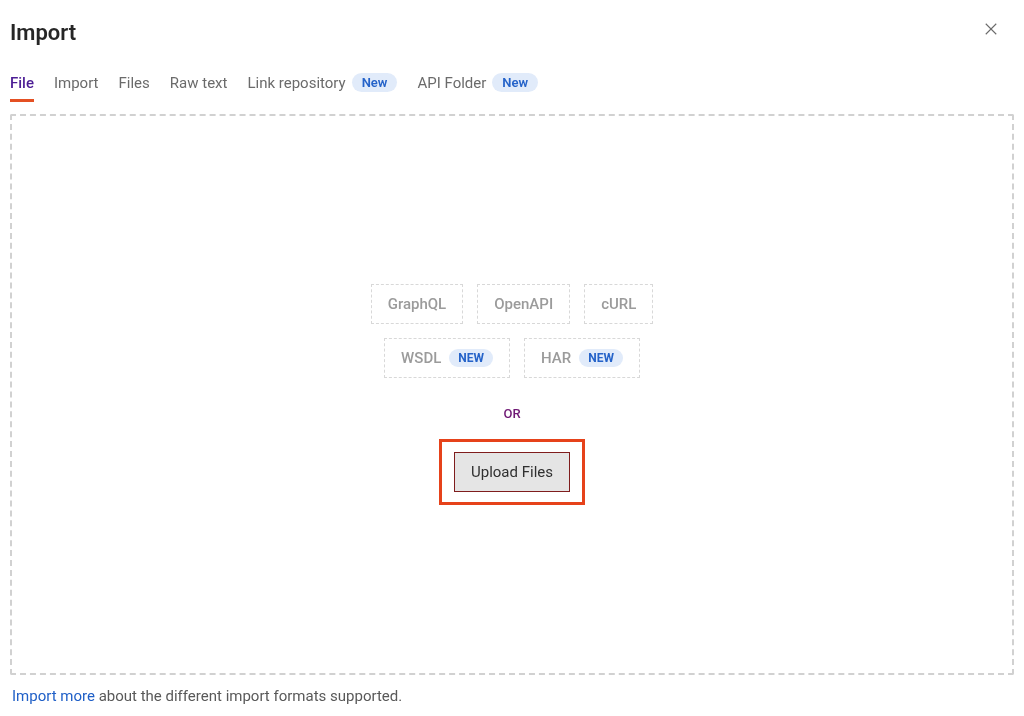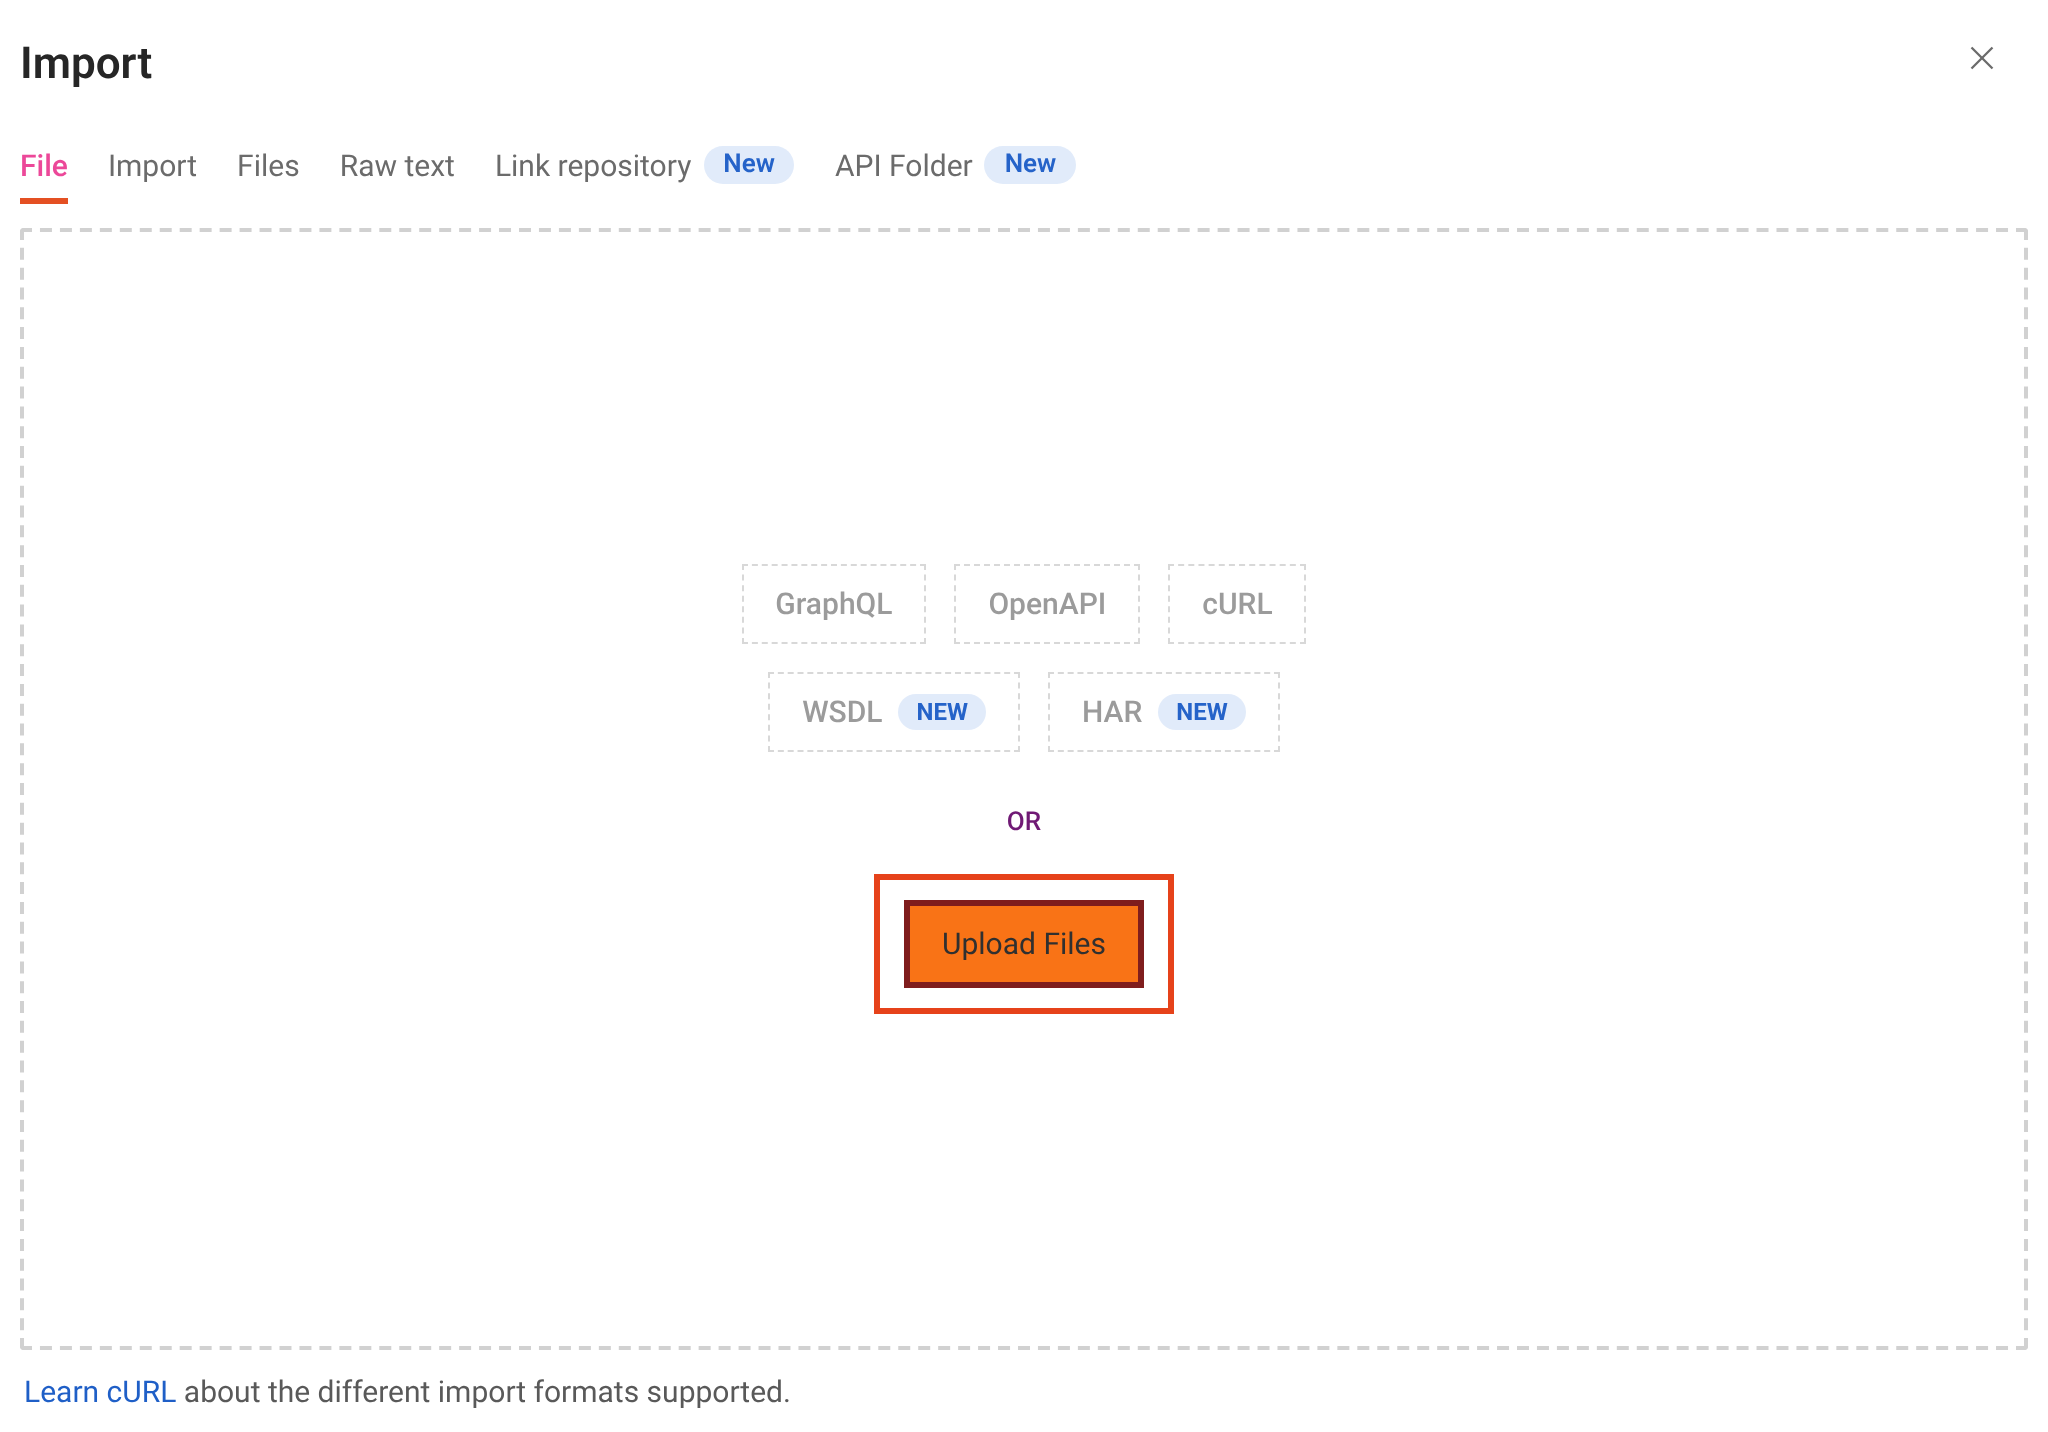--- a/index.html
+++ b/index.html
@@ -45,21 +45,21 @@
       font-size: 15px;
       color: #6b6b6b;
       cursor: pointer;
       padding-bottom: 10px;
       position: relative;
       display: flex;
       align-items: center;
       gap: 6px;
     }
     .tab.active {
-      color: #ec4899;
+      color: #4c1d95;
       font-weight: 500;
     }
     .tab.active::after {
       content: "";
       position: absolute;
       bottom: 0;
       left: 0;
       width: 100%;
       height: 2.5px;
       background: #e45023;
@@ -102,22 +102,22 @@
       font-size: 13px;
       font-weight: 500;
       margin-top: 14px;
       margin-bottom: 18px;
     }
     .upload-wrapper {
       border: 3px solid #e6421a;
       padding: 10px 12px;
     }
     .upload-button {
-      background: #f97316;
-      border: 3px solid #7f1d1d;
+      background: #e5e5e5;
+      border: 1px solid #7f1d1d;
       padding: 10px 16px;
       font-size: 15px;
       color: #303030;
       cursor: pointer;
       font-family: inherit;
     }
     .footer {
       padding: 12px 12px 0 12px;
       font-size: 15px;
       color: #595959;
@@ -193,14 +193,14 @@
       <span class="badge-small">NEW</span>
     </div>
   </div>
   <div class="or-text">OR</div>
   <div class="upload-wrapper">
     <button class="upload-button">Upload Files</button>
   </div>
 </div>
 
 <div class="footer">
-  <a href="#">Learn cURL</a><span> about the different import formats supported.</span>
+  <a href="#">Import more</a><span> about the different import formats supported.</span>
 </div>
 
 </body></html>

